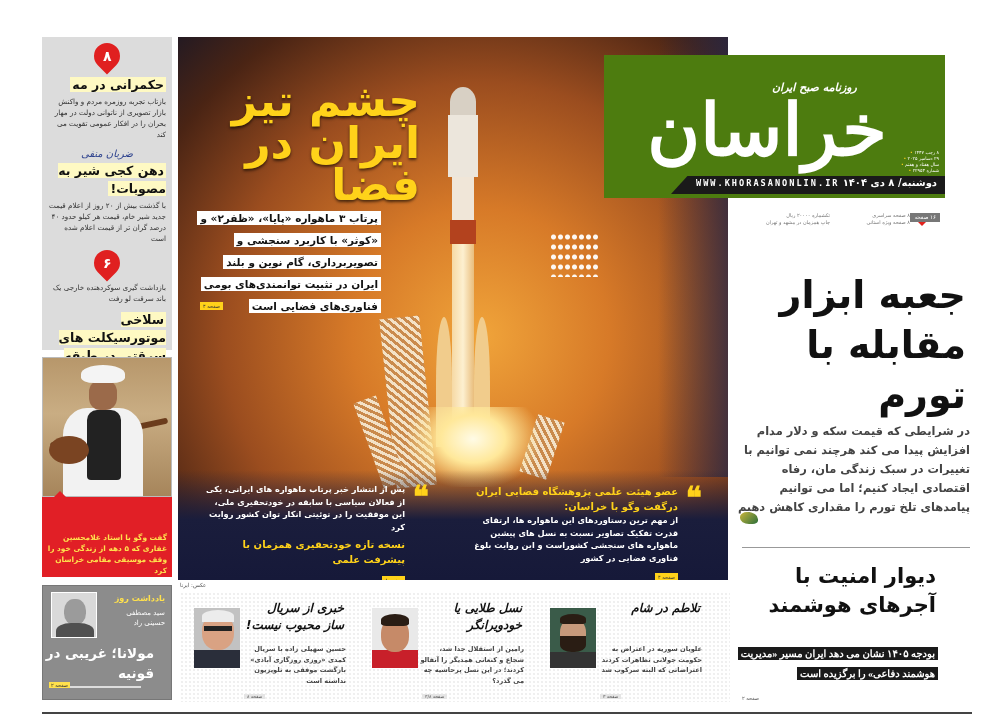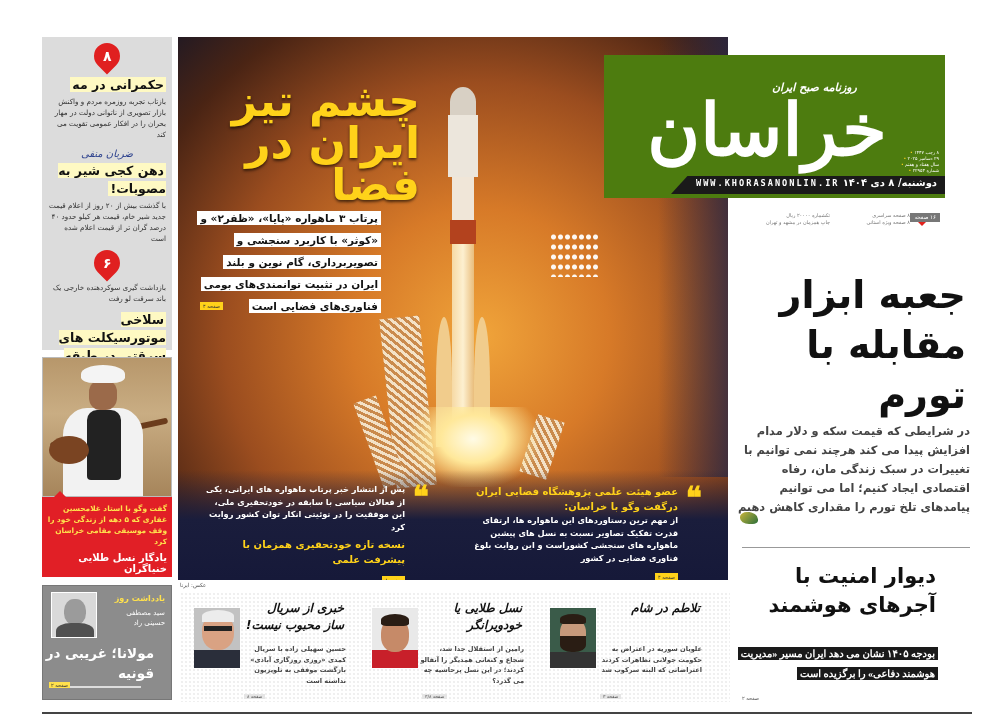--- a/index.html
+++ b/index.html
@@ -17,21 +17,21 @@
   .sb-sign { text-align: center; color: #2a3f8c; font-style: italic; font-family: "DejaVu Serif", serif; font-size: 10px; margin: 8px 0 2px; }
   .sb-photo { position: absolute; left: 0; top: 320px; width: 130px; height: 140px; background: linear-gradient(180deg,#b7976b 0%, #c9ad83 40%, #a6855b 100%); overflow: hidden; border: 1px solid #bbb; }
   .man-turban { position:absolute; left:38px; top:7px; width:44px; height:18px; background:#f4f4f4; border-radius: 50% 50% 30% 30%; }
   .man-face { position:absolute; left:46px; top:22px; width:28px; height:30px; background:#9b6a4a; border-radius: 40%; }
   .man-body { position:absolute; left:20px; top:50px; width:80px; height:90px; background:#f2f2f2; border-radius: 30% 30% 0 0; }
   .man-vest { position:absolute; left:44px; top:52px; width:34px; height:70px; background:#222; border-radius: 10px 10px 4px 4px; }
   .tar { position:absolute; left:6px; top:72px; width:120px; height:6px; background:#6b3c1c; transform: rotate(-12deg); border-radius: 3px; }
   .tar-bowl { position:absolute; left:6px; top:78px; width:40px; height:28px; background:#7a4422; border-radius: 50%; }
   .sb-red { position: absolute; left: 0; top: 460px; width: 130px; height: 80px; background: #e11f26; color: #fff; padding: 6px 5px; text-align: right; }
   .sb-red .pointer { position:absolute; top:-6px; left: 12px; width: 0; height: 0; border-left: 6px solid transparent; border-right: 6px solid transparent; border-bottom: 6px solid #e11f26; }
-  .sb-red .txt { font-size: 7.4px; line-height: 11px; color: #ffe14d; font-weight: bold; }
+  .sb-red .txt { font-size: 7.4px; line-height: 11px; color: #ffe14d; font-weight: bold; margin-top: 29px; }
   .sb-red .ttl { font-size: 10px; font-weight: bold; color: #fff; margin-top: 5px; }
   .sb-red .sig { font-size: 8px; color: #fff; font-style: italic; font-family:"DejaVu Serif", serif; margin-top: 3px; text-align:left; }
   .sb-note { position: absolute; left: 0; top: 548px; width: 130px; height: 115px; background: #8c8c8c; border: 1px solid #777; }
   .note-photo { position:absolute; left: 8px; top: 6px; width: 46px; height: 46px; background: #d9d9d9; border: 1px solid #fff; overflow:hidden; }
   .note-photo .hd { position:absolute; left:12px; top:6px; width:22px; height:26px; border-radius:45%; background:#9b9b9b; }
   .note-photo .sh { position:absolute; left:4px; top:30px; width:38px; height:20px; border-radius:40% 40% 0 0; background:#505050; }
   .note-label { position:absolute; right: 6px; top: 8px; font-size: 8px; font-weight: bold; color: #ffe14d; }
   .note-author { position:absolute; right: 6px; top: 22px; width: 60px; font-size: 7px; line-height: 10px; color: #fff; text-align: right; }
   .note-title { position:absolute; right: 17px; top: 57px; width: 118px; font-size: 13.5px; line-height: 20px; font-weight: bold; color: #fff; text-align: right; }
   .note-page { position:absolute; left: 8px; top: 100px; width: 90px; height: 2px; background: #ddd; }

